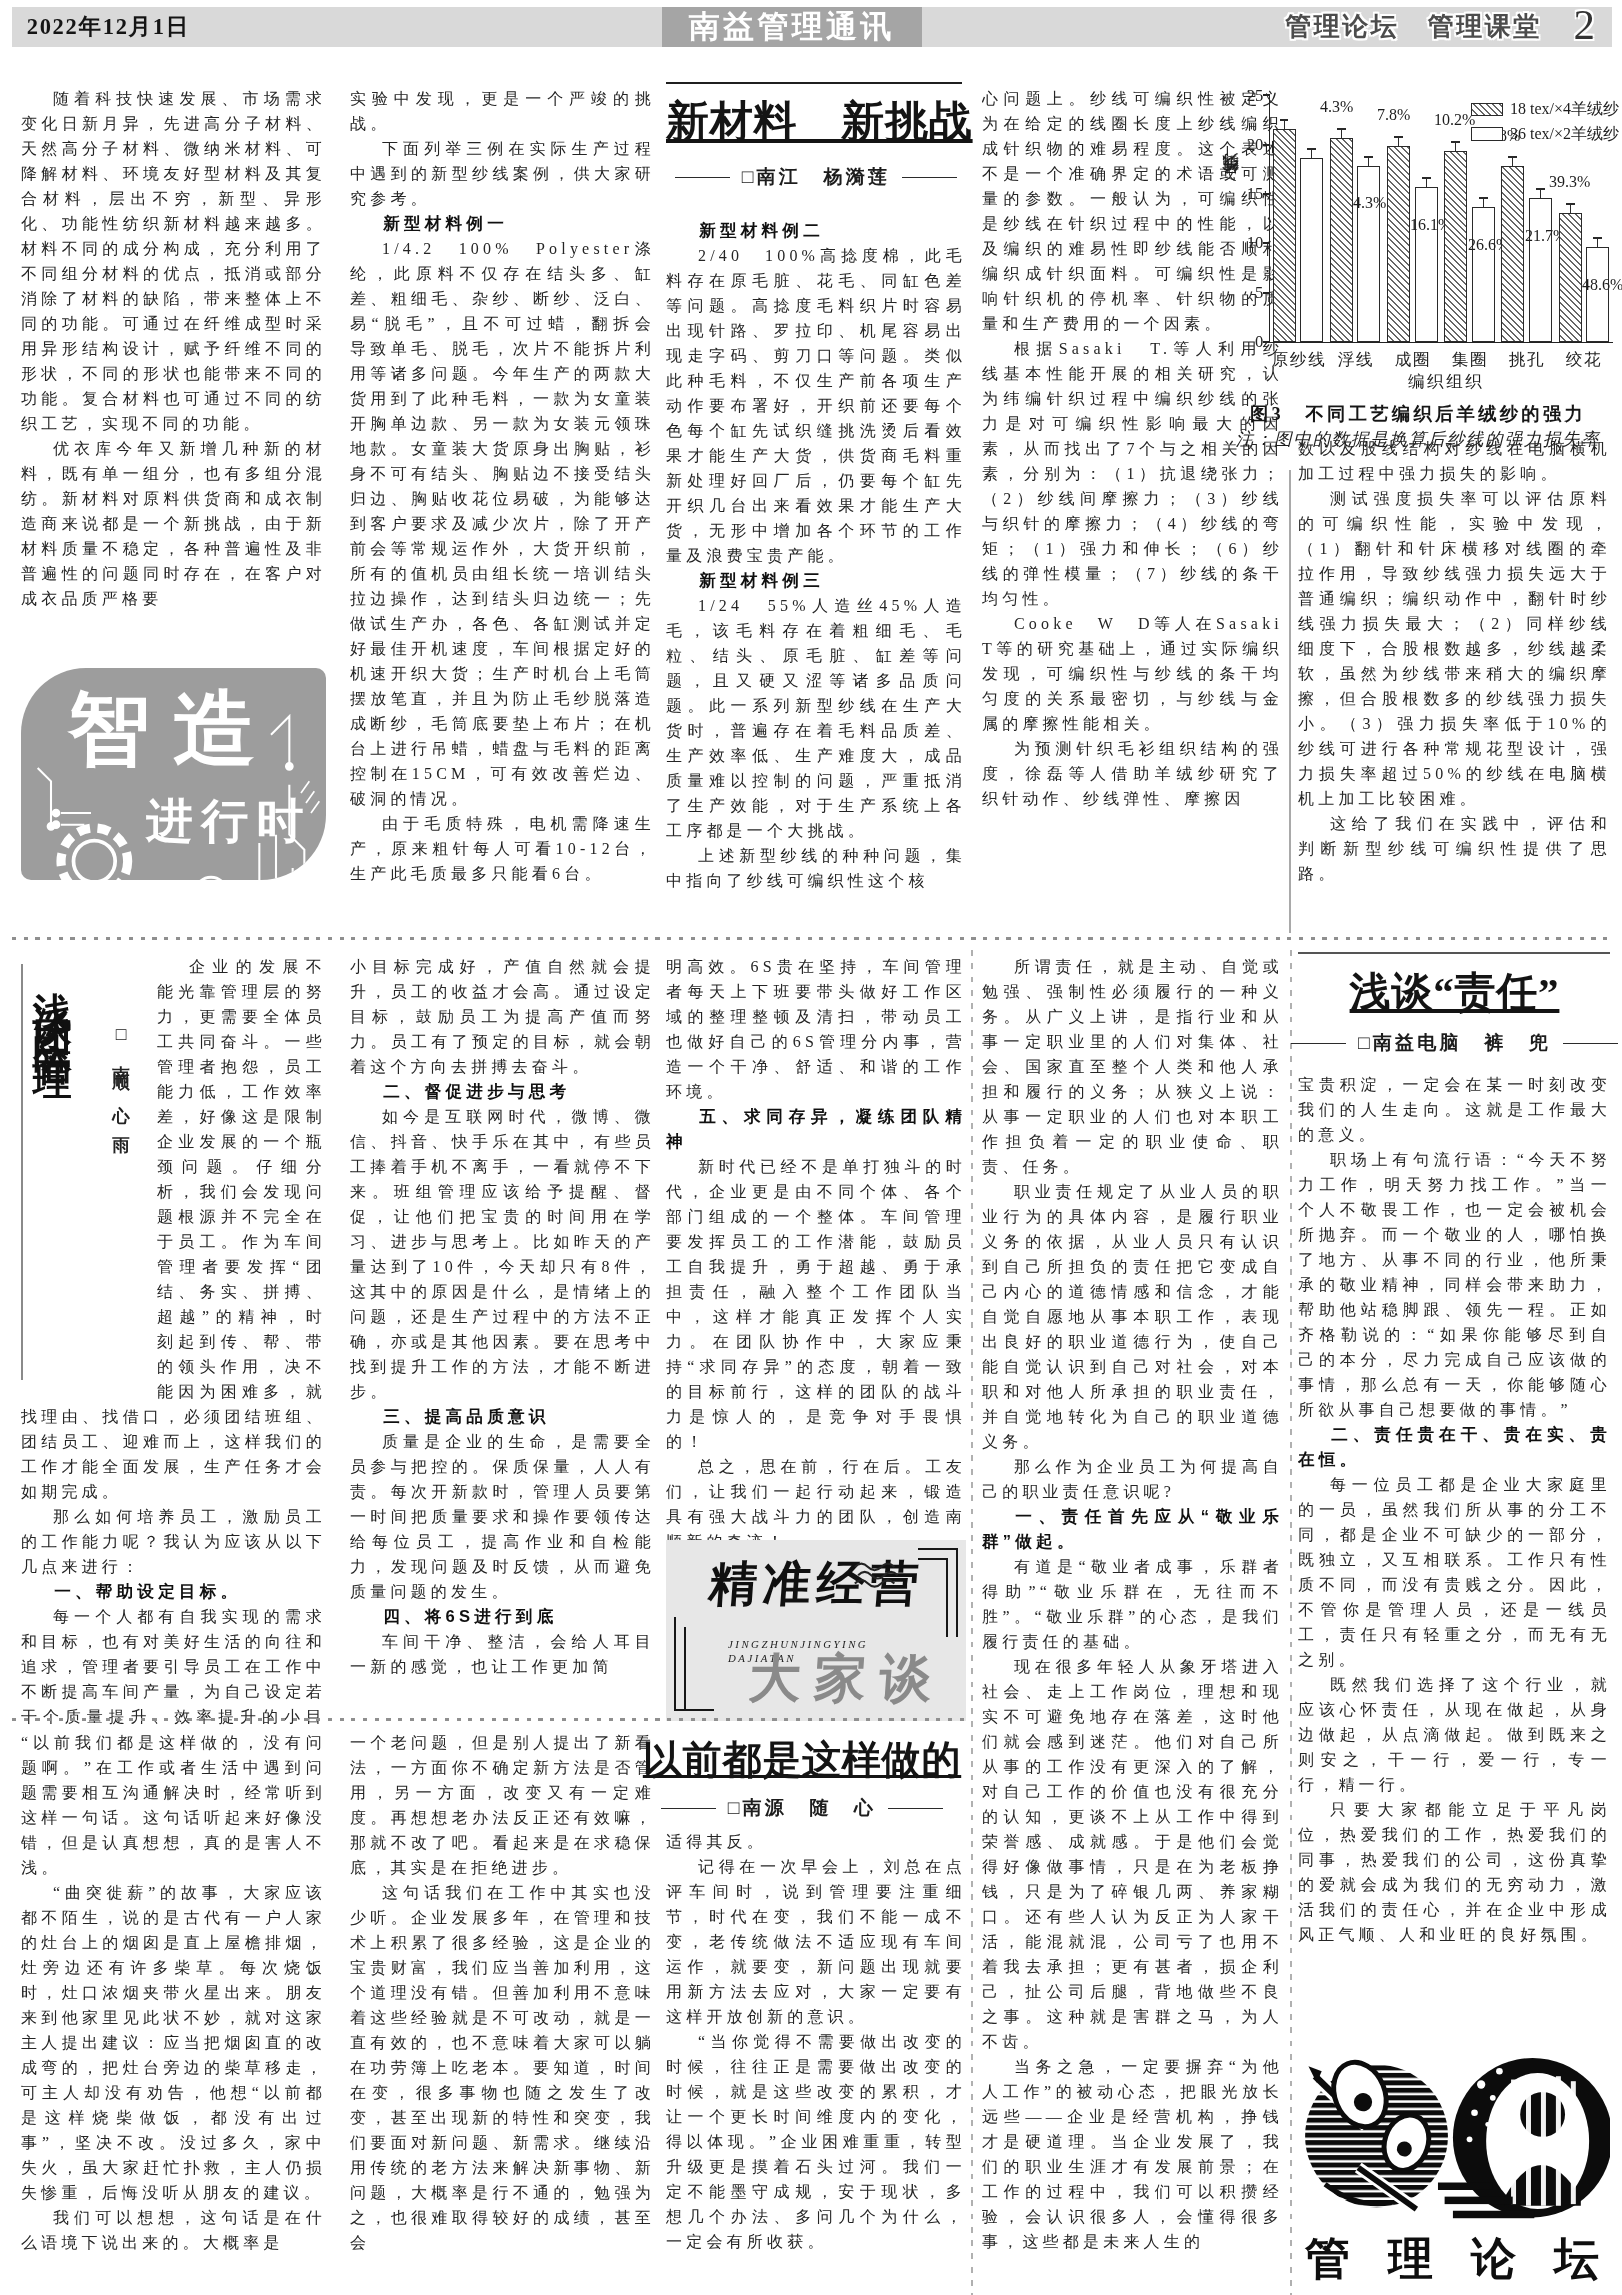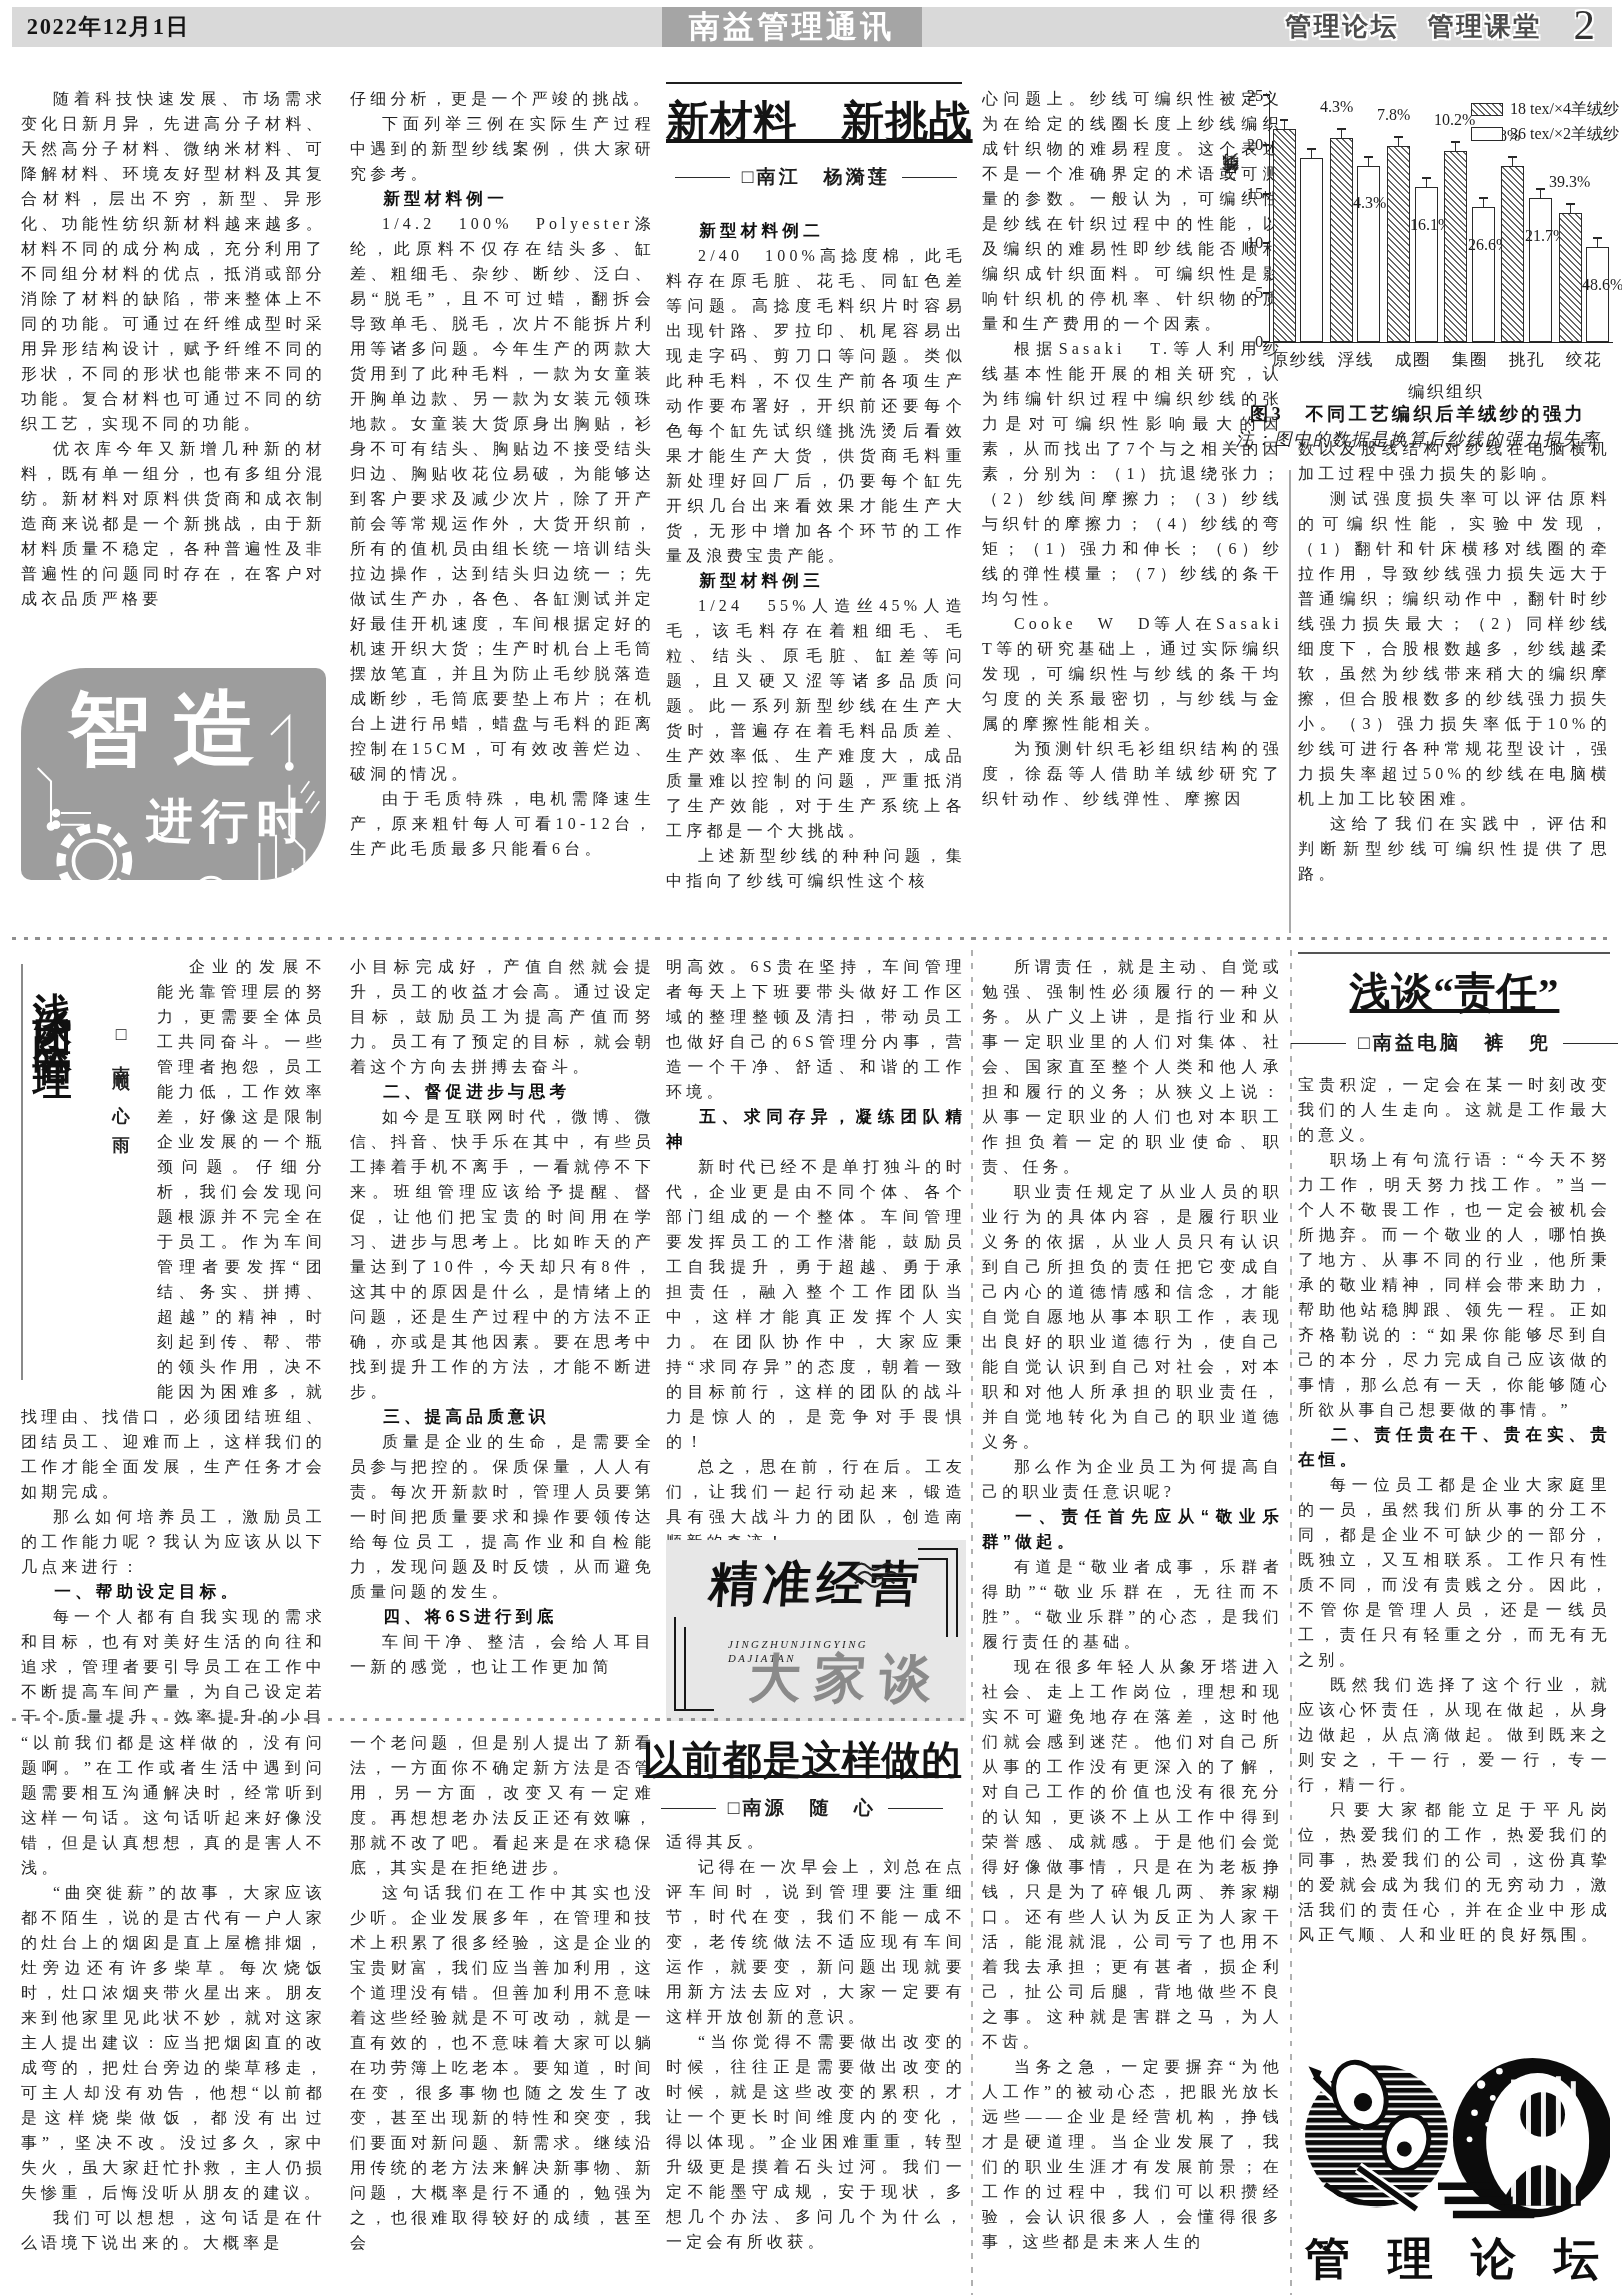--- a/index.html
+++ b/index.html
@@ -61,21 +61,21 @@
   .bar{position:absolute;bottom:0;width:23px;box-sizing:border-box;}
   .hatch{background:repeating-linear-gradient(45deg,#fff 0 3.3px,#666 3.3px 4.6px);border:1.7px solid #2a2a2a;}
   .plain{background:#fff;border:1.7px solid #2a2a2a;}
   .wh{position:absolute;left:50%;top:-10px;width:1.7px;height:10px;background:#2a2a2a;margin-left:-0.8px;}
   .cap{position:absolute;left:50%;top:-10.8px;width:8.3px;height:1.7px;background:#2a2a2a;margin-left:-4.2px;}
   .pct{position:absolute;font-size:16px;color:#1d1d1d;white-space:nowrap;letter-spacing:0;}
   .ytickmark{position:absolute;left:-7.5px;width:7.5px;height:1.7px;background:#222;}
   .yticklab{position:absolute;right:calc(100% + 6.7px);font-size:16.6px;color:#222;}
   .xcat{position:absolute;top:100%;margin-top:6.7px;transform:translateX(-50%);font-size:16.6px;color:#1d1d1d;letter-spacing:1.7px;white-space:nowrap;}
   .ylab{position:absolute;left:3.3px;top:75px;writing-mode:vertical-rl;transform:rotate(180deg);font-size:16.6px;color:#1d1d1d;letter-spacing:1.7px;}
-  .xlab{position:absolute;left:191px;top:295px;font-size:16.6px;color:#1d1d1d;letter-spacing:2.5px;}
+  .xlab{position:absolute;left:191px;top:285px;font-size:16.6px;color:#1d1d1d;letter-spacing:2.5px;}
   #legend{position:absolute;right:0px;top:13.3px;font-size:16px;color:#1d1d1d;}
   #legend .lrow{display:flex;align-items:center;gap:6.7px;margin-bottom:3.3px;}
   #legend .sw{width:32px;height:13.3px;box-sizing:border-box;}
   .chart-cap1{position:absolute;left:0;top:315px;width:100%;text-align:center;font-size:18.3px;color:#161616;letter-spacing:3.3px;font-weight:bold;}
   .chart-cap2{position:absolute;left:0;top:341px;width:100%;text-align:center;font-size:17.5px;color:#1d1d1d;font-style:italic;letter-spacing:1.7px;}
   
   .forum{position:absolute;left:1300px;top:2043px;width:310px;height:246px;}
   .forum-label{position:absolute;left:5px;bottom:0;font-size:45px;font-weight:900;color:#0e0e0e;
                letter-spacing:38px;font-family:"Liberation Sans",sans-serif;white-space:nowrap;}
 </style>
@@ -124,21 +124,21 @@
           <path d="M286,210 v70 M306,200 v80 M326,240 v40"></path>
           <circle cx="286" cy="286" r="4" fill="#fff"></circle>
             <circle cx="306" cy="284" r="4" fill="#fff"></circle>
           <path d="M336,150 l10,-14 M342,162 l10,-14 M348,174 l10,-14" stroke-width="2"></path>
         </g>
       </g>
     </svg>
   </div>
 
   <div class="col" style="left:350px;top:86px;width:305px;height:847px;">
-      <p class="cont">仔细分析，更是一个严竣的挑战。</p>
+      <p class="cont">实验中发现，更是一个严竣的挑战。</p>
       <p>下面列举三例在实际生产过程中遇到的新型纱线案例，供大家研究参考。</p>
       <p class="h">新型材料例一</p>
       <p>1/4.2　100%　Polyester涤纶，此原料不仅存在结头多、缸差、粗细毛、杂纱、断纱、泛白、易“脱毛”，且不可过蜡，翻拆会导致单毛、脱毛，次片不能拆片利用等诸多问题。今年生产的两款大货用到了此种毛料，一款为女童装开胸单边款、另一款为女装元领珠地款。女童装大货原身出胸贴，衫身不可有结头、胸贴边不接受结头归边、胸贴收花位易破，为能够达到客户要求及减少次片，除了开产前会等常规运作外，大货开织前，所有的值机员由组长统一培训结头拉边操作，达到结头归边统一；先做试生产办，各色、各缸测试并定好最佳开机速度，车间根据定好的机速开织大货；生产时机台上毛筒摆放笔直，并且为防止毛纱脱落造成断纱，毛筒底要垫上布片；在机台上进行吊蜡，蜡盘与毛料的距离控制在15CM，可有效改善烂边、破洞的情况。</p>
       <p>由于毛质特殊，电机需降速生产，原来粗针每人可看10-12台，生产此毛质最多只能看6台。</p>
     </div>
 
   <div class="toprule" style="left:666px;top:82px;width:296px;"></div>
   <div style="position:absolute;left:666px;top:93px;width:300px;text-align:center;">
     <h1 class="art-title">新材料　新挑战</h1>
     <div class="author-row">

